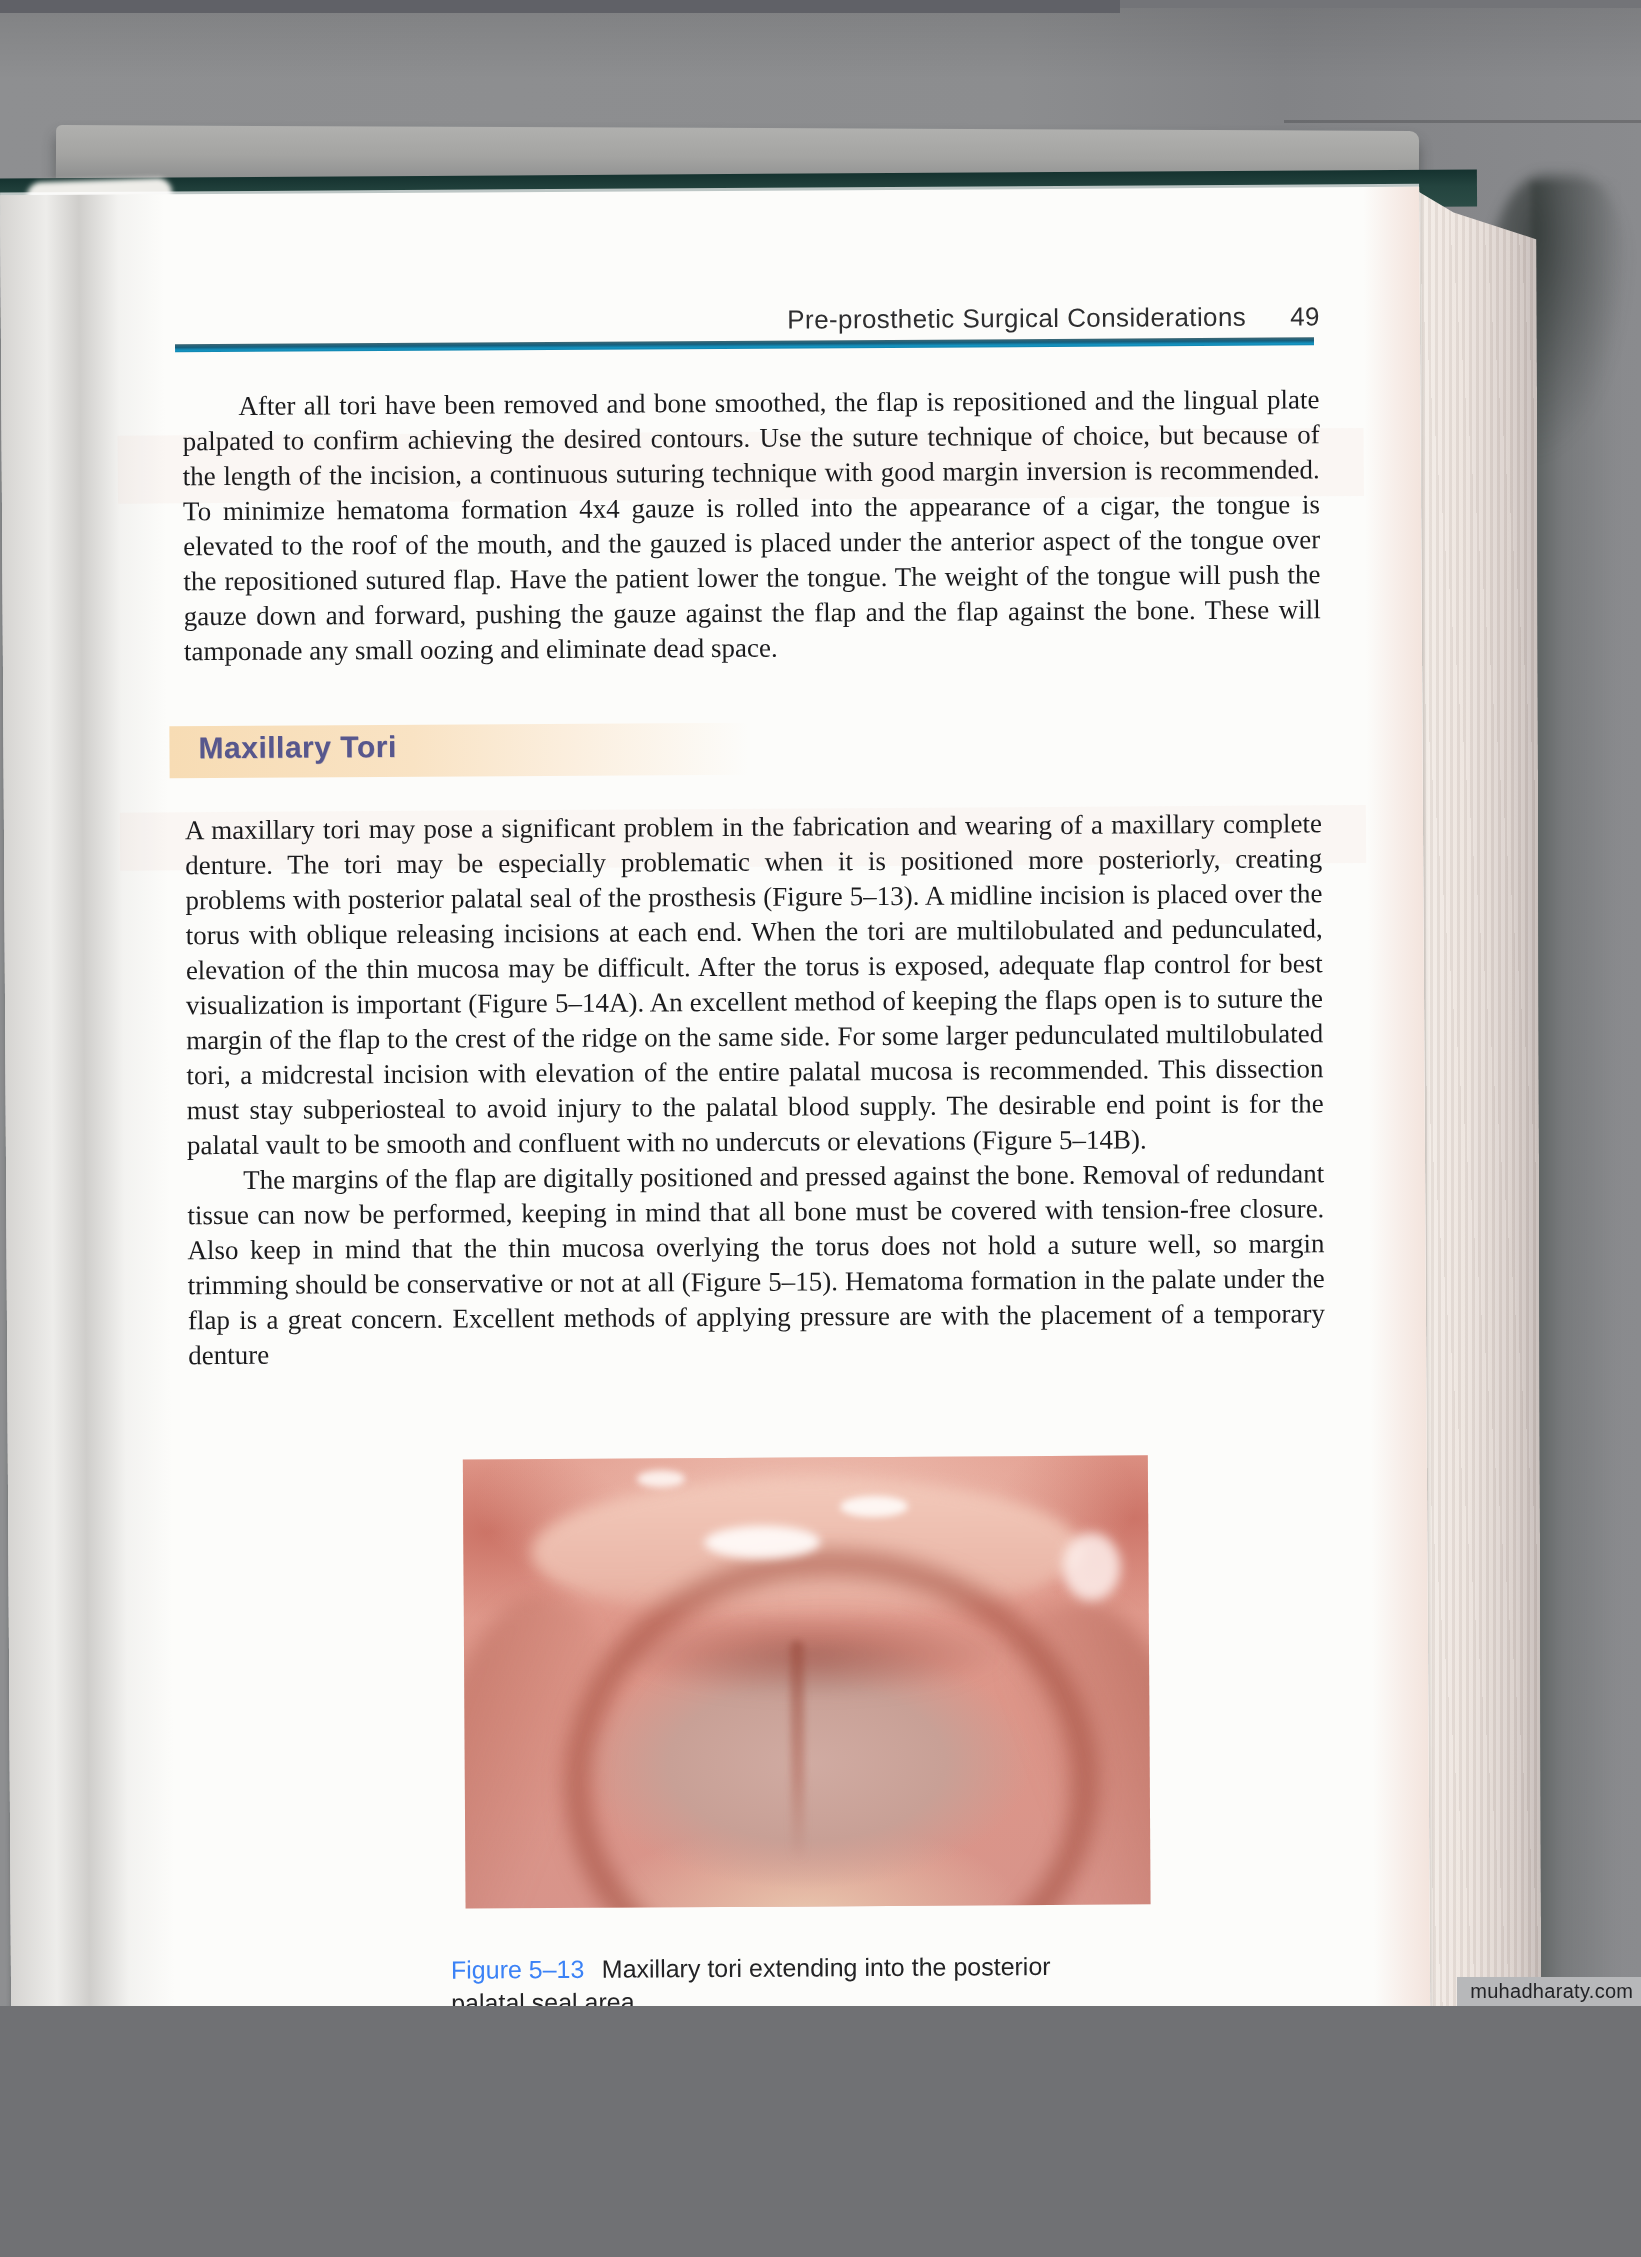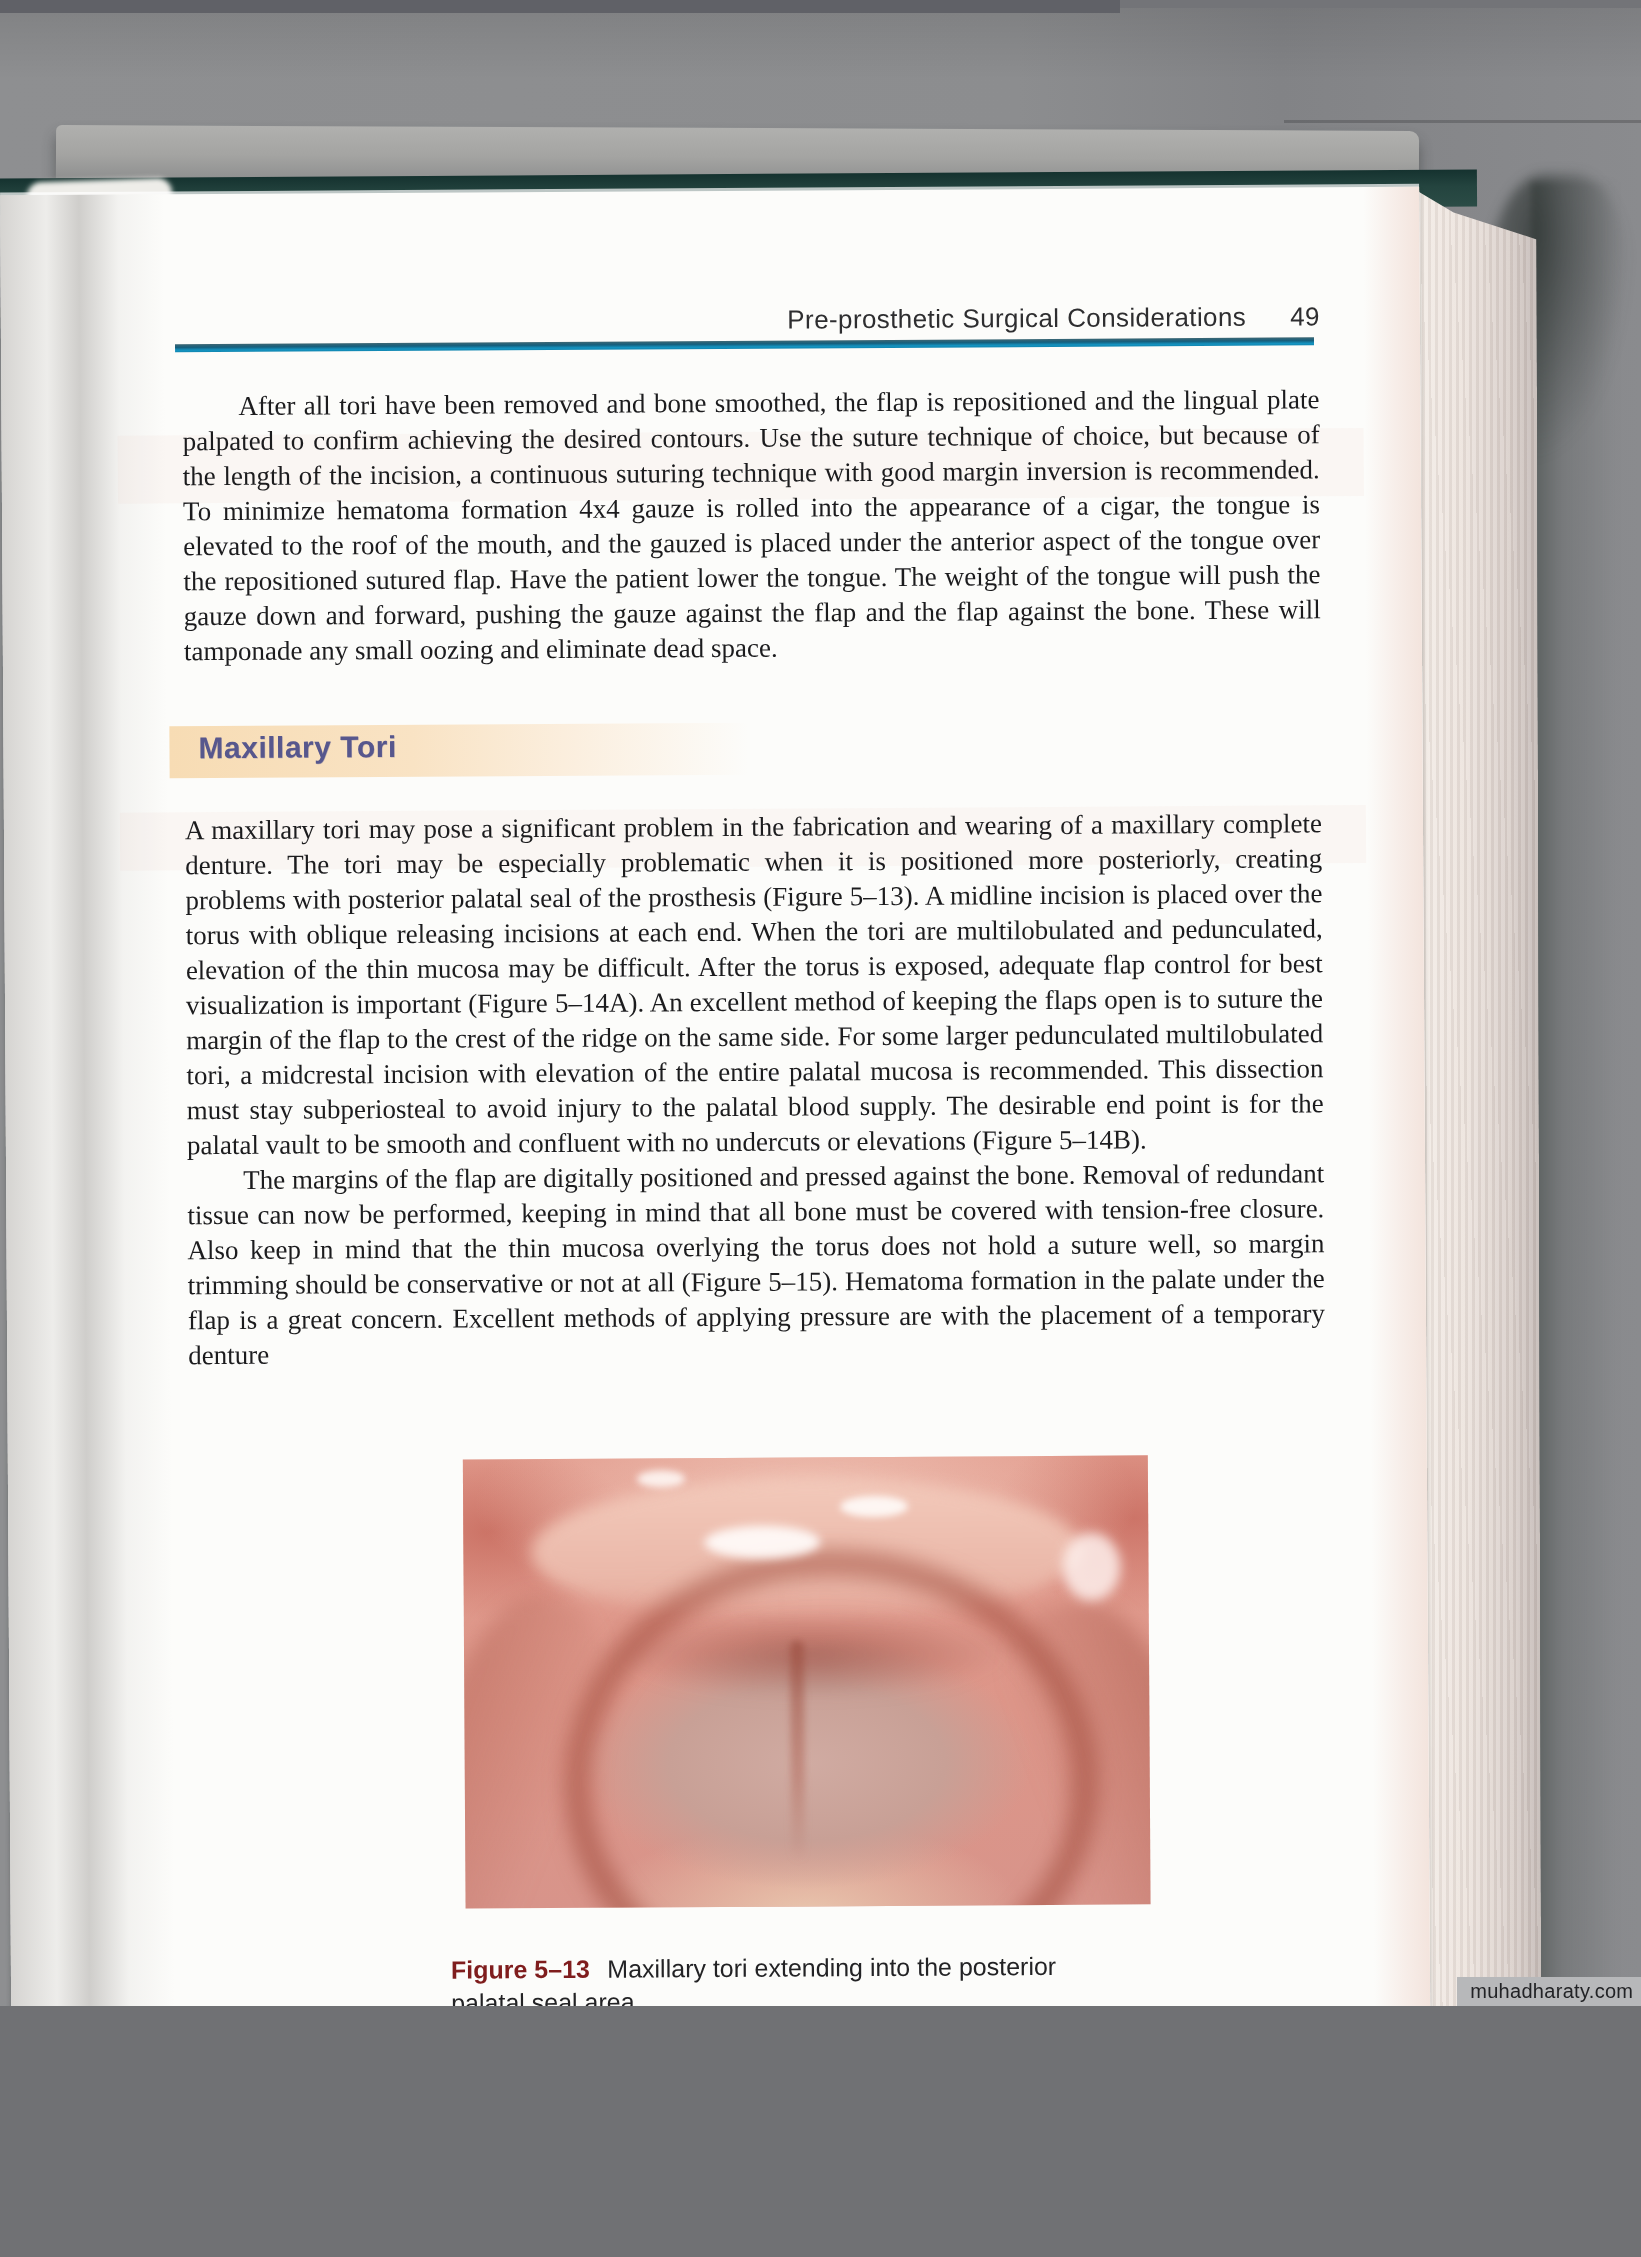--- a/index.html
+++ b/index.html
@@ -161,21 +161,21 @@
   .crease{
     left:145px;top:154px;width:406px;height:87px;border-radius:50%;
     background:radial-gradient(ellipse at 50% 50%, rgba(120,45,35,0.45) 0%, rgba(120,45,35,0) 70%);
     filter:blur(8.7px);
   }
   
   .caption{
     position:absolute;left:440px;top:1736px;width:628px;
     font-size:25px;line-height:33px;color:#232325;text-align:left;
   }
-  .fig-label{font-weight:bold;color:#7f1d1d;margin-right:17.4px;}
+  .fig-label{font-weight:normal;color:#3b82f6;margin-right:17.4px;}
   
   .watermark{
     position:absolute;right:0;bottom:0;height:29px;min-width:154px;
     background:#b7b8ba;display:flex;align-items:center;justify-content:flex-end;
     padding:0 7.7px 0 13.5px;
     font-size:20px;font-weight:normal;color:#222326;letter-spacing:0.3px;
   }
 </style>
 </head>
 <body>

